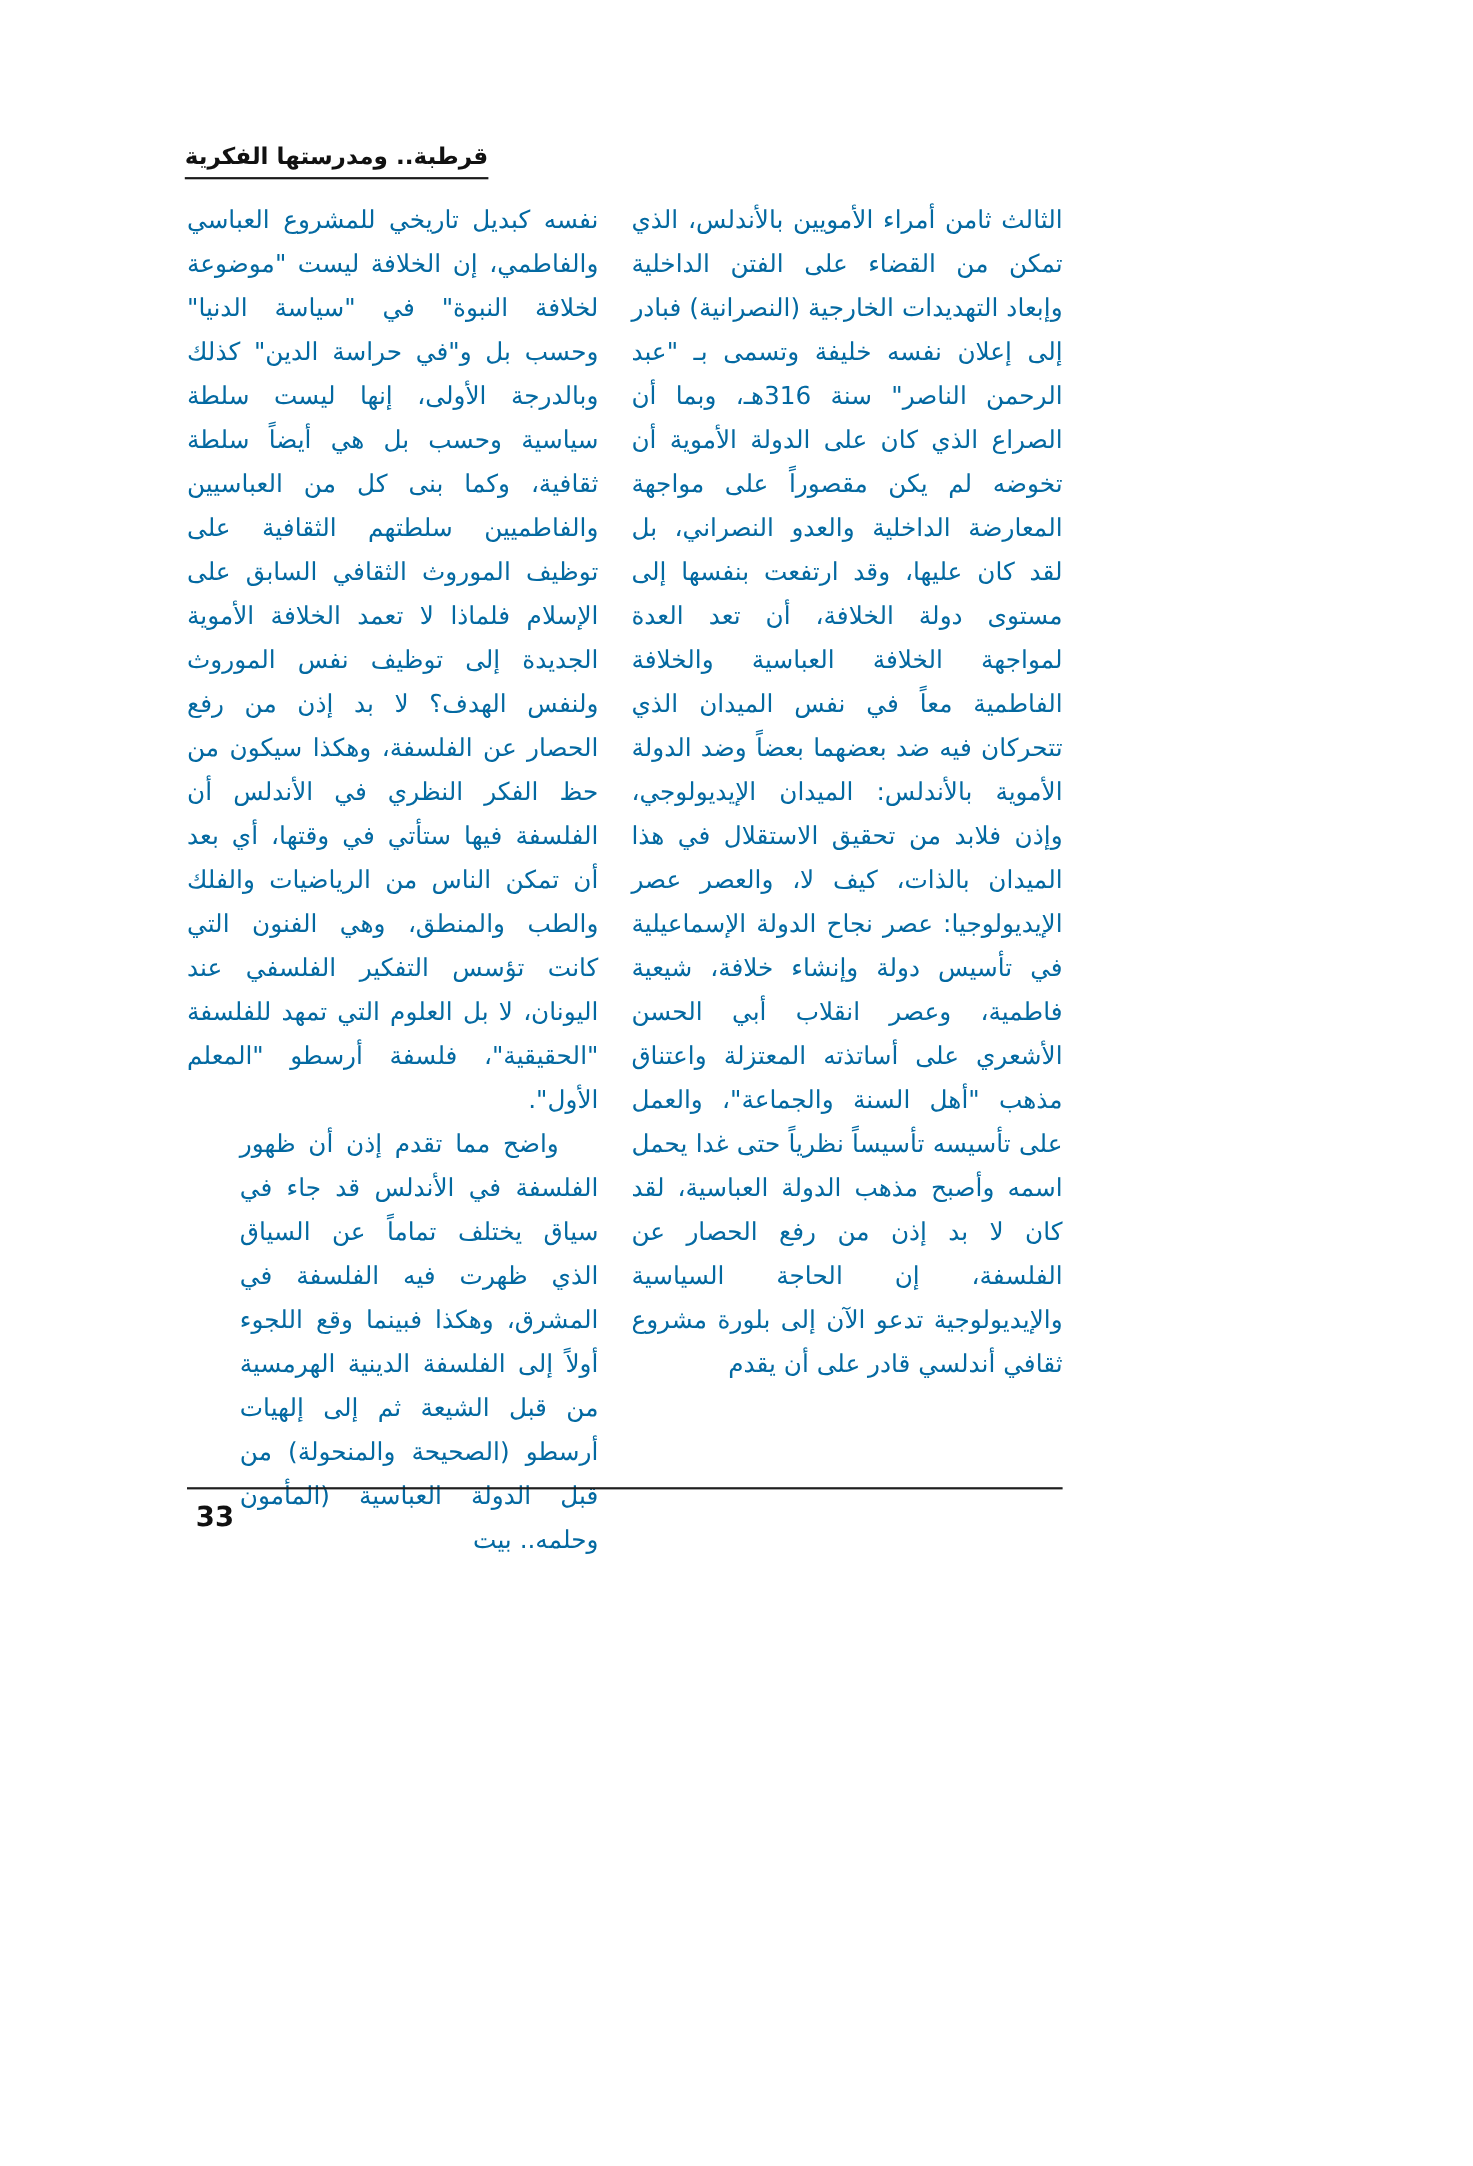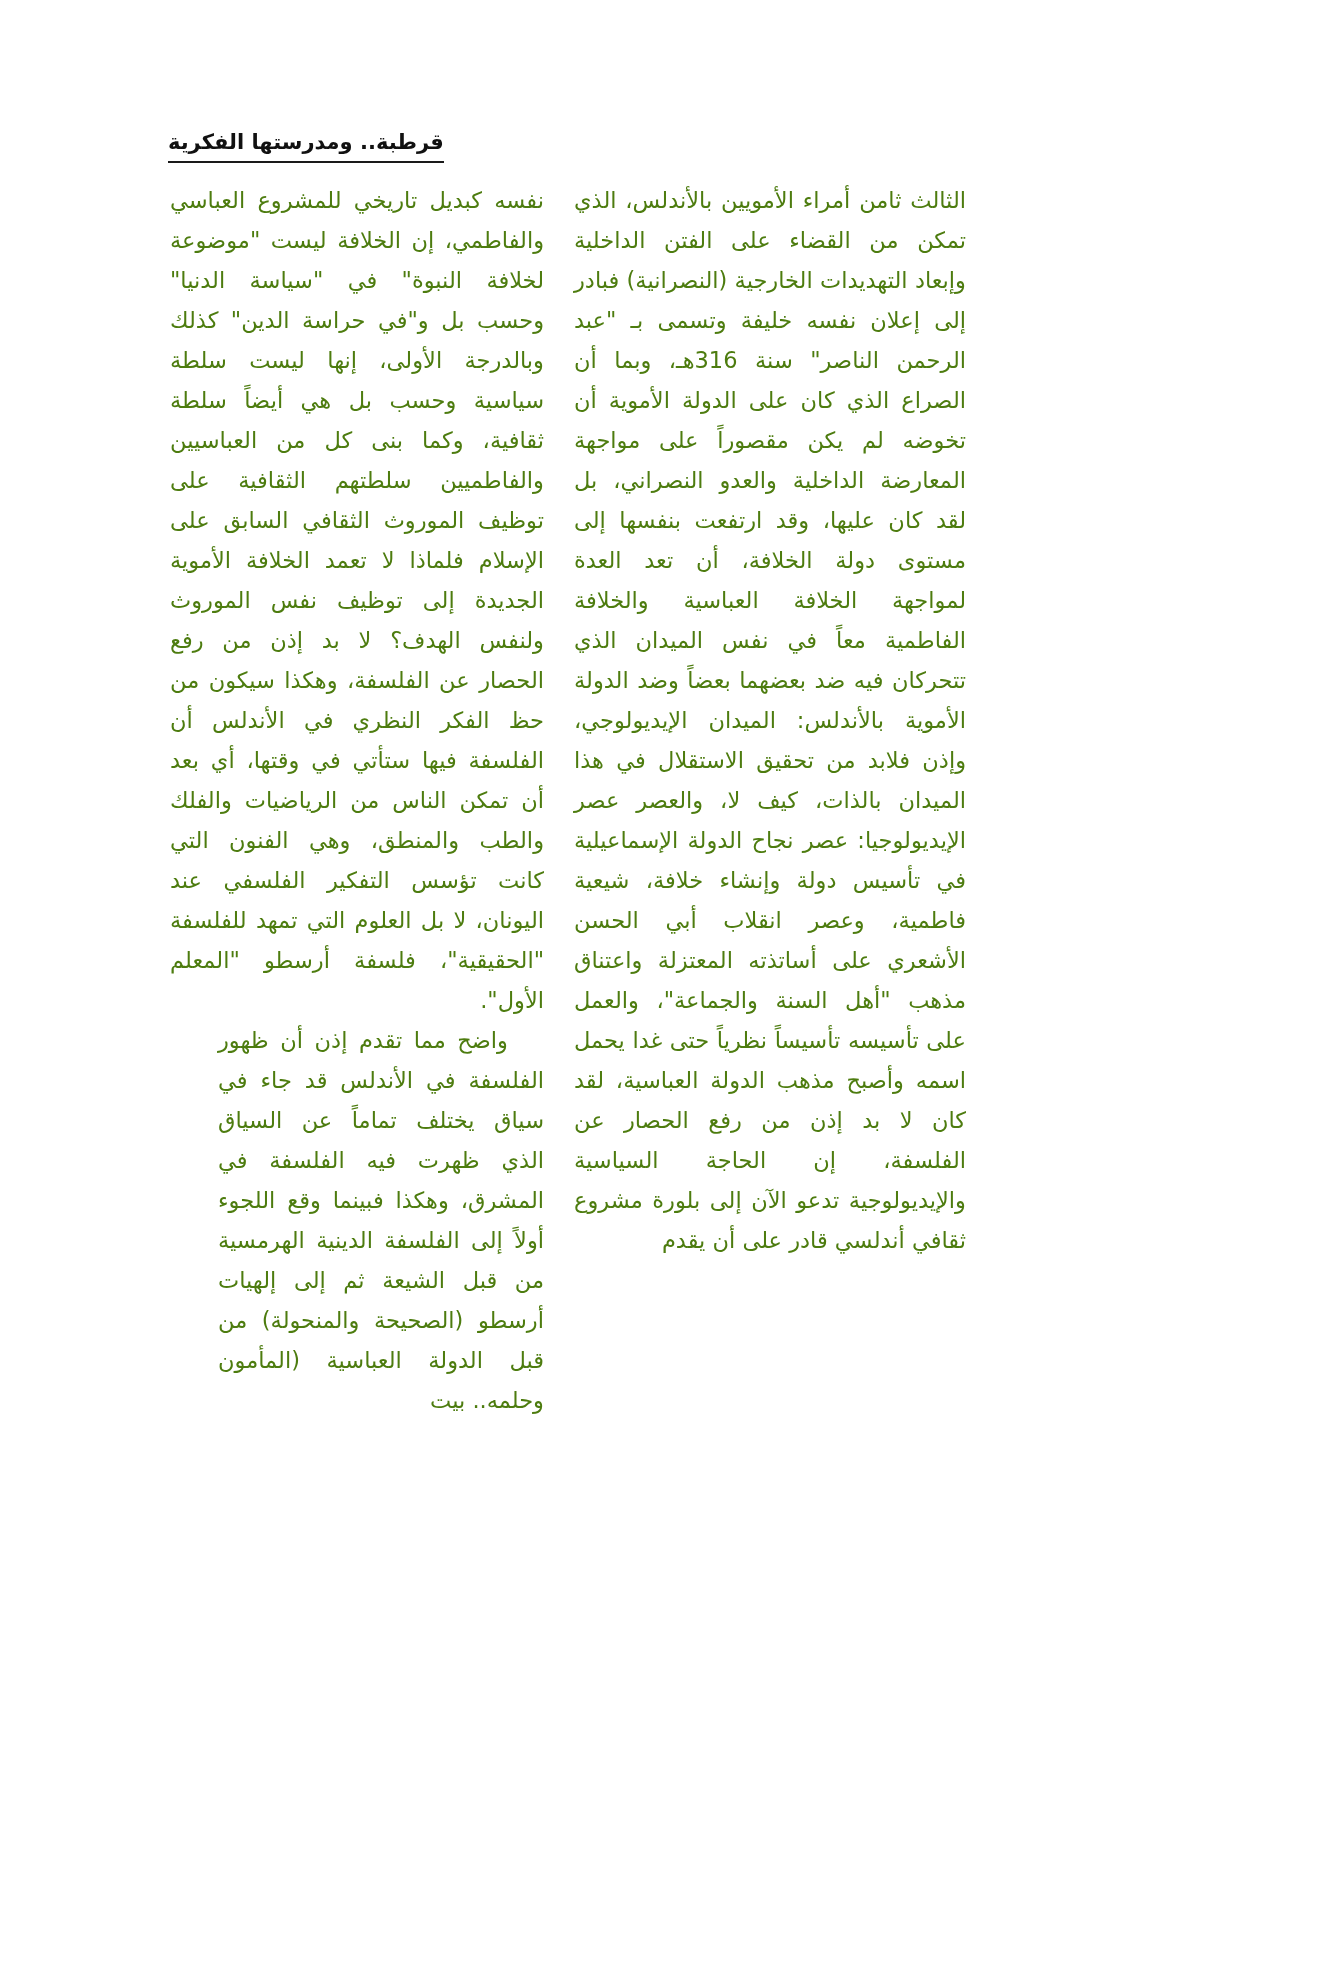--- a/index.html
+++ b/index.html
@@ -37,21 +37,21 @@
     top: 180px;
     left: 170px;
     width: 796px;
     display: flex;
     gap: 30px;
     direction: rtl;
   }
   .col {
     font-size: 22.5px;
     line-height: 40px;
-    color: #4d7c0f;
+    color: #0369a1;
   }
   .col-right { width: 392px; }
   .col-left  { width: 374px; }
   .col p {
     text-align: justify;
     text-justify: inter-word;
     direction: rtl;
   }
   .col p.indented { text-indent: 36px; margin-left: 48px; }
   .page-footer {
@@ -87,14 +87,18 @@
   <main class="text-block">
     <div class="col col-right">
       <p>الثالث ثامن أمراء الأمويين بالأندلس، الذي تمكن من القضاء على الفتن الداخلية وإبعاد التهديدات الخارجية (النصرانية) فبادر إلى إعلان نفسه خليفة وتسمى بـ "عبد الرحمن الناصر" سنة 316هـ، وبما أن الصراع الذي كان على الدولة الأموية أن تخوضه لم يكن مقصوراً على مواجهة المعارضة الداخلية والعدو النصراني، بل لقد كان عليها، وقد ارتفعت بنفسها إلى مستوى دولة الخلافة، أن تعد العدة لمواجهة الخلافة العباسية والخلافة الفاطمية معاً في نفس الميدان الذي تتحركان فيه ضد بعضهما بعضاً وضد الدولة الأموية بالأندلس: الميدان الإيديولوجي، وإذن فلابد من تحقيق الاستقلال في هذا الميدان بالذات، كيف لا، والعصر عصر الإيديولوجيا: عصر نجاح الدولة الإسماعيلية في تأسيس دولة وإنشاء خلافة، شيعية فاطمية، وعصر انقلاب أبي الحسن الأشعري على أساتذته المعتزلة واعتناق مذهب "أهل السنة والجماعة"، والعمل على تأسيسه تأسيساً نظرياً حتى غدا يحمل اسمه وأصبح مذهب الدولة العباسية، لقد كان لا بد إذن من رفع الحصار عن الفلسفة، إن الحاجة السياسية والإيديولوجية تدعو الآن إلى بلورة مشروع ثقافي أندلسي قادر على أن يقدم</p>
     </div>
     <div class="col col-left">
       <p>نفسه كبديل تاريخي للمشروع العباسي والفاطمي، إن الخلافة ليست "موضوعة لخلافة النبوة" في "سياسة الدنيا" وحسب بل و"في حراسة الدين" كذلك وبالدرجة الأولى، إنها ليست سلطة سياسية وحسب بل هي أيضاً سلطة ثقافية، وكما بنى كل من العباسيين والفاطميين سلطتهم الثقافية على توظيف الموروث الثقافي السابق على الإسلام فلماذا لا تعمد الخلافة الأموية الجديدة إلى توظيف نفس الموروث ولنفس الهدف؟ لا بد إذن من رفع الحصار عن الفلسفة، وهكذا سيكون من حظ الفكر النظري في الأندلس أن الفلسفة فيها ستأتي في وقتها، أي بعد أن تمكن الناس من الرياضيات والفلك والطب والمنطق، وهي الفنون التي كانت تؤسس التفكير الفلسفي عند اليونان، لا بل العلوم التي تمهد للفلسفة "الحقيقية"، فلسفة أرسطو "المعلم الأول".</p>
       <p class="indented">واضح مما تقدم إذن أن ظهور الفلسفة في الأندلس قد جاء في سياق يختلف تماماً عن السياق الذي ظهرت فيه الفلسفة في المشرق، وهكذا فبينما وقع اللجوء أولاً إلى الفلسفة الدينية الهرمسية من قبل الشيعة ثم إلى إلهيات أرسطو (الصحيحة والمنحولة) من قبل الدولة العباسية (المأمون وحلمه.. بيت</p>
     </div>
   </main>
 
+  <footer class="page-footer">
+    <div class="footer-rule"></div>
+    <span class="page-number">33</span>
+  </footer>
 
 </div>
 
 </body></html>

